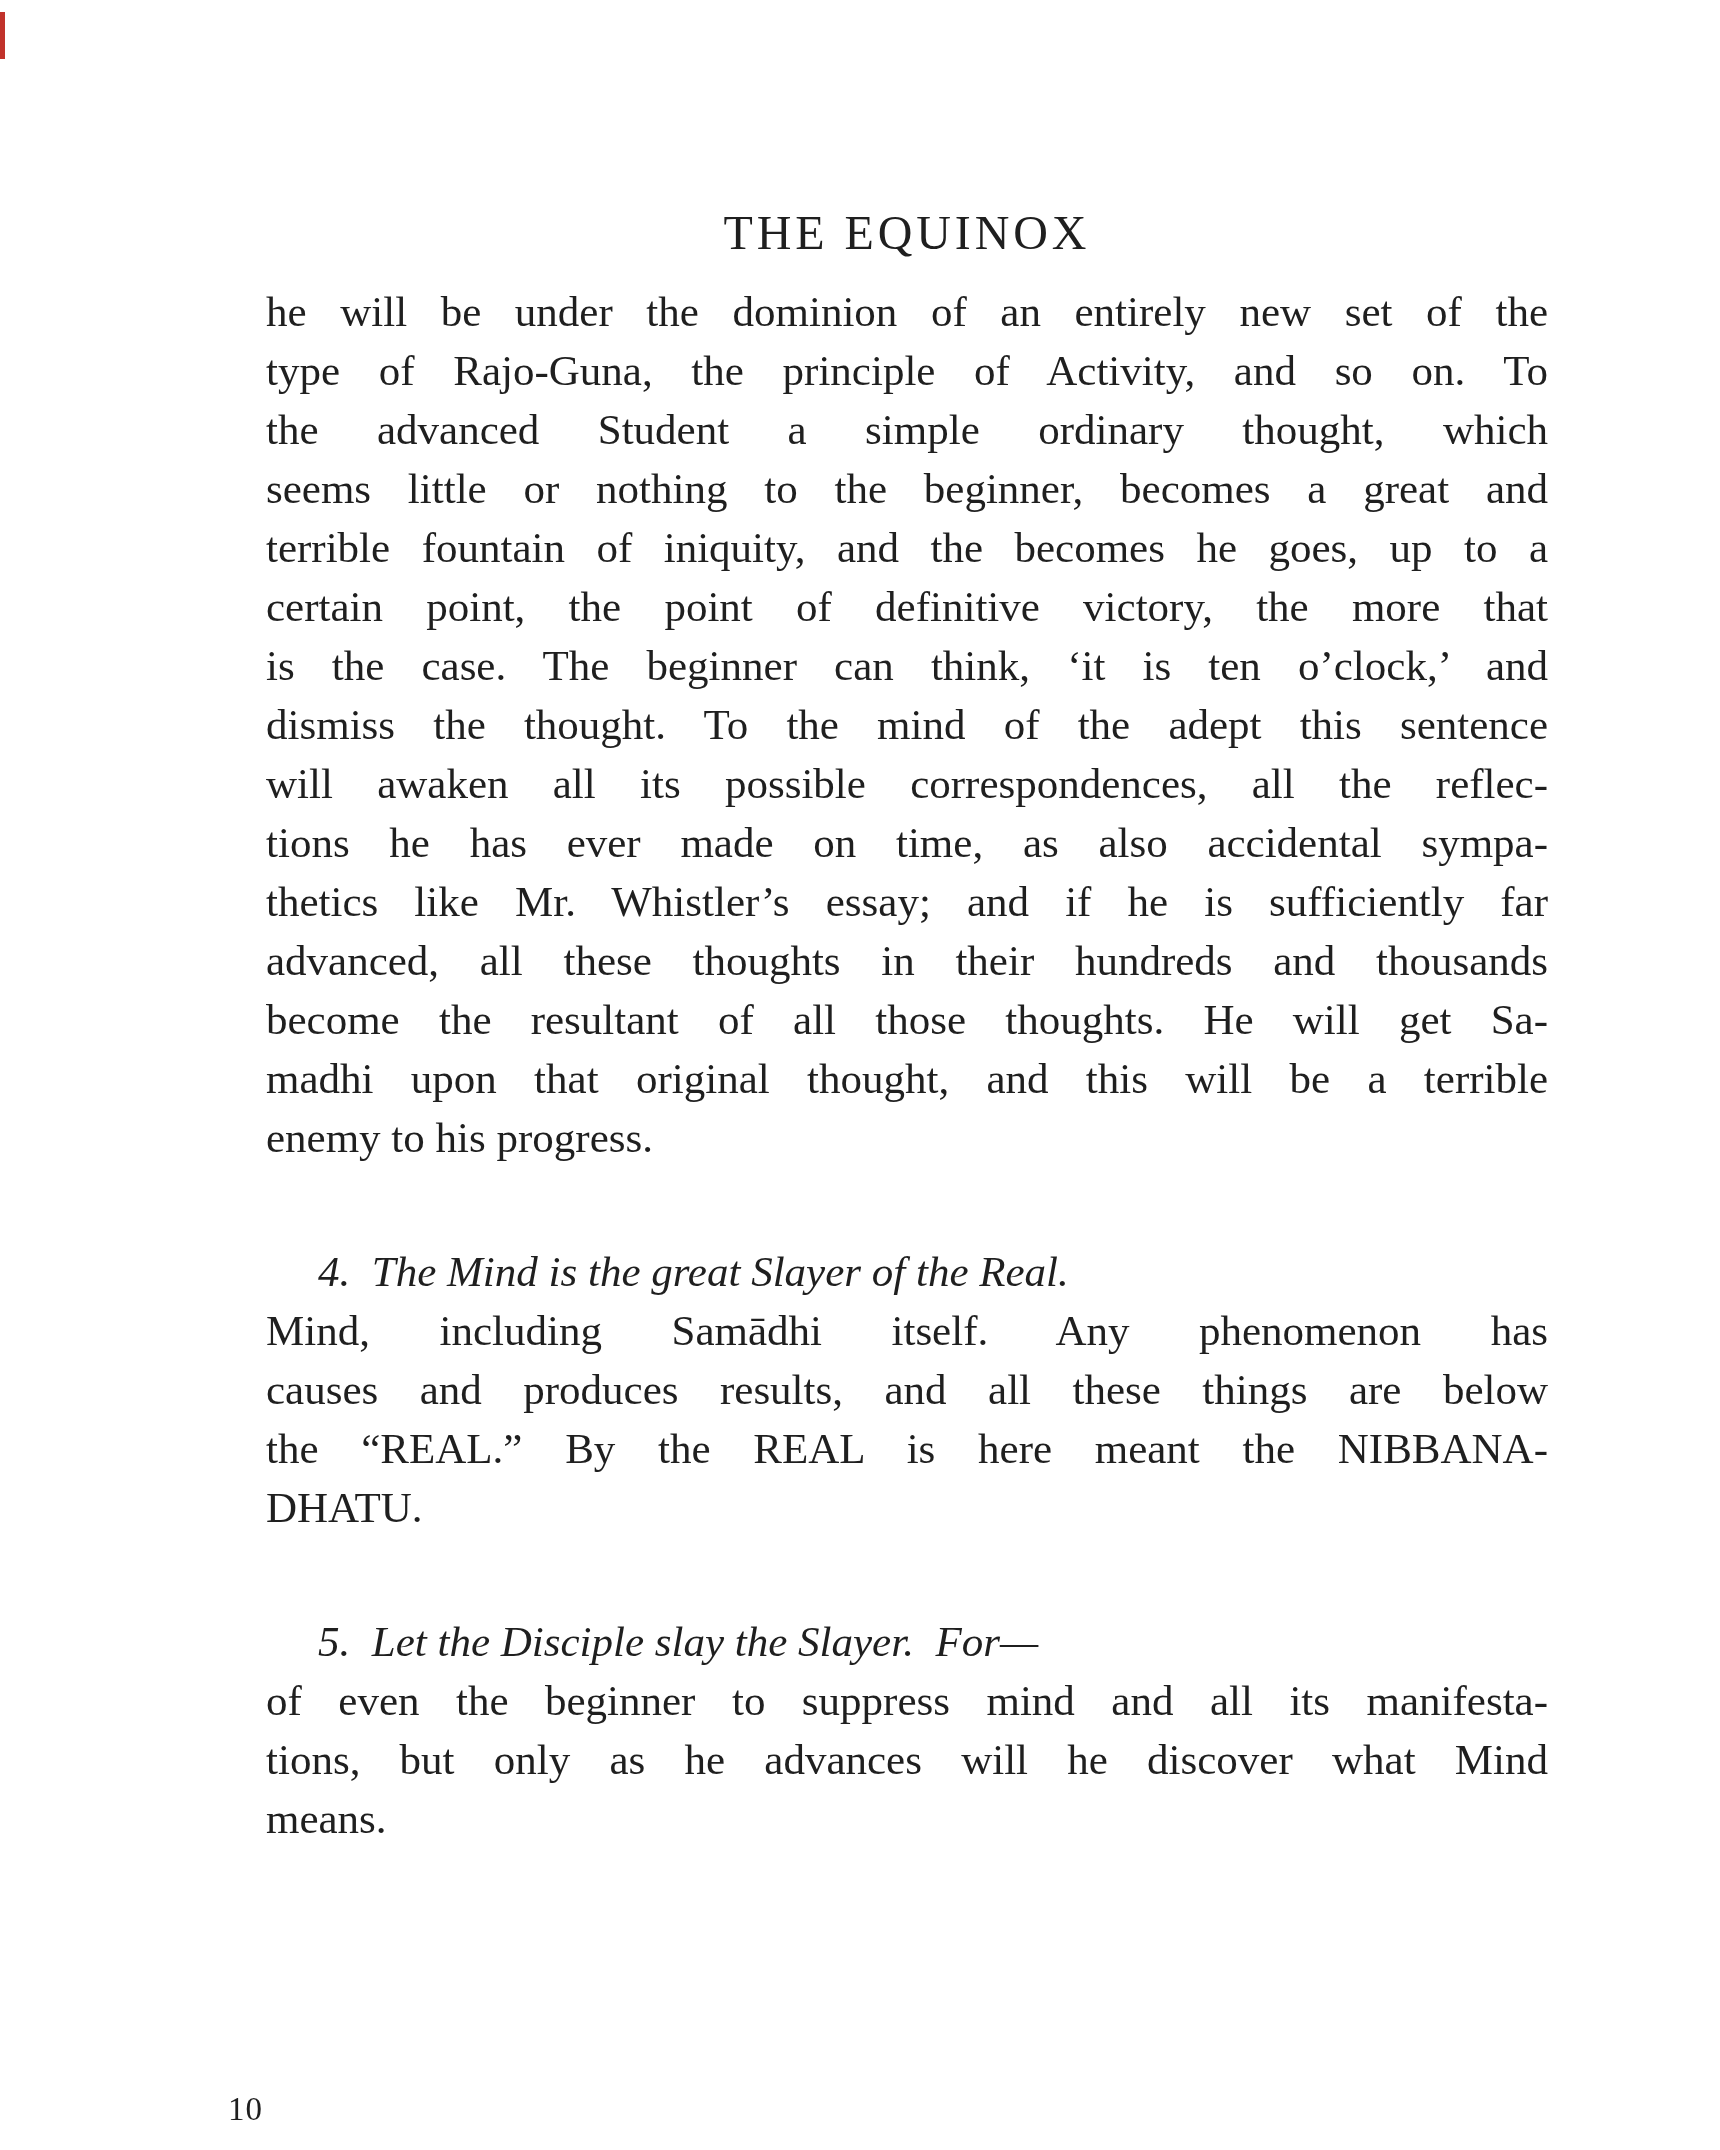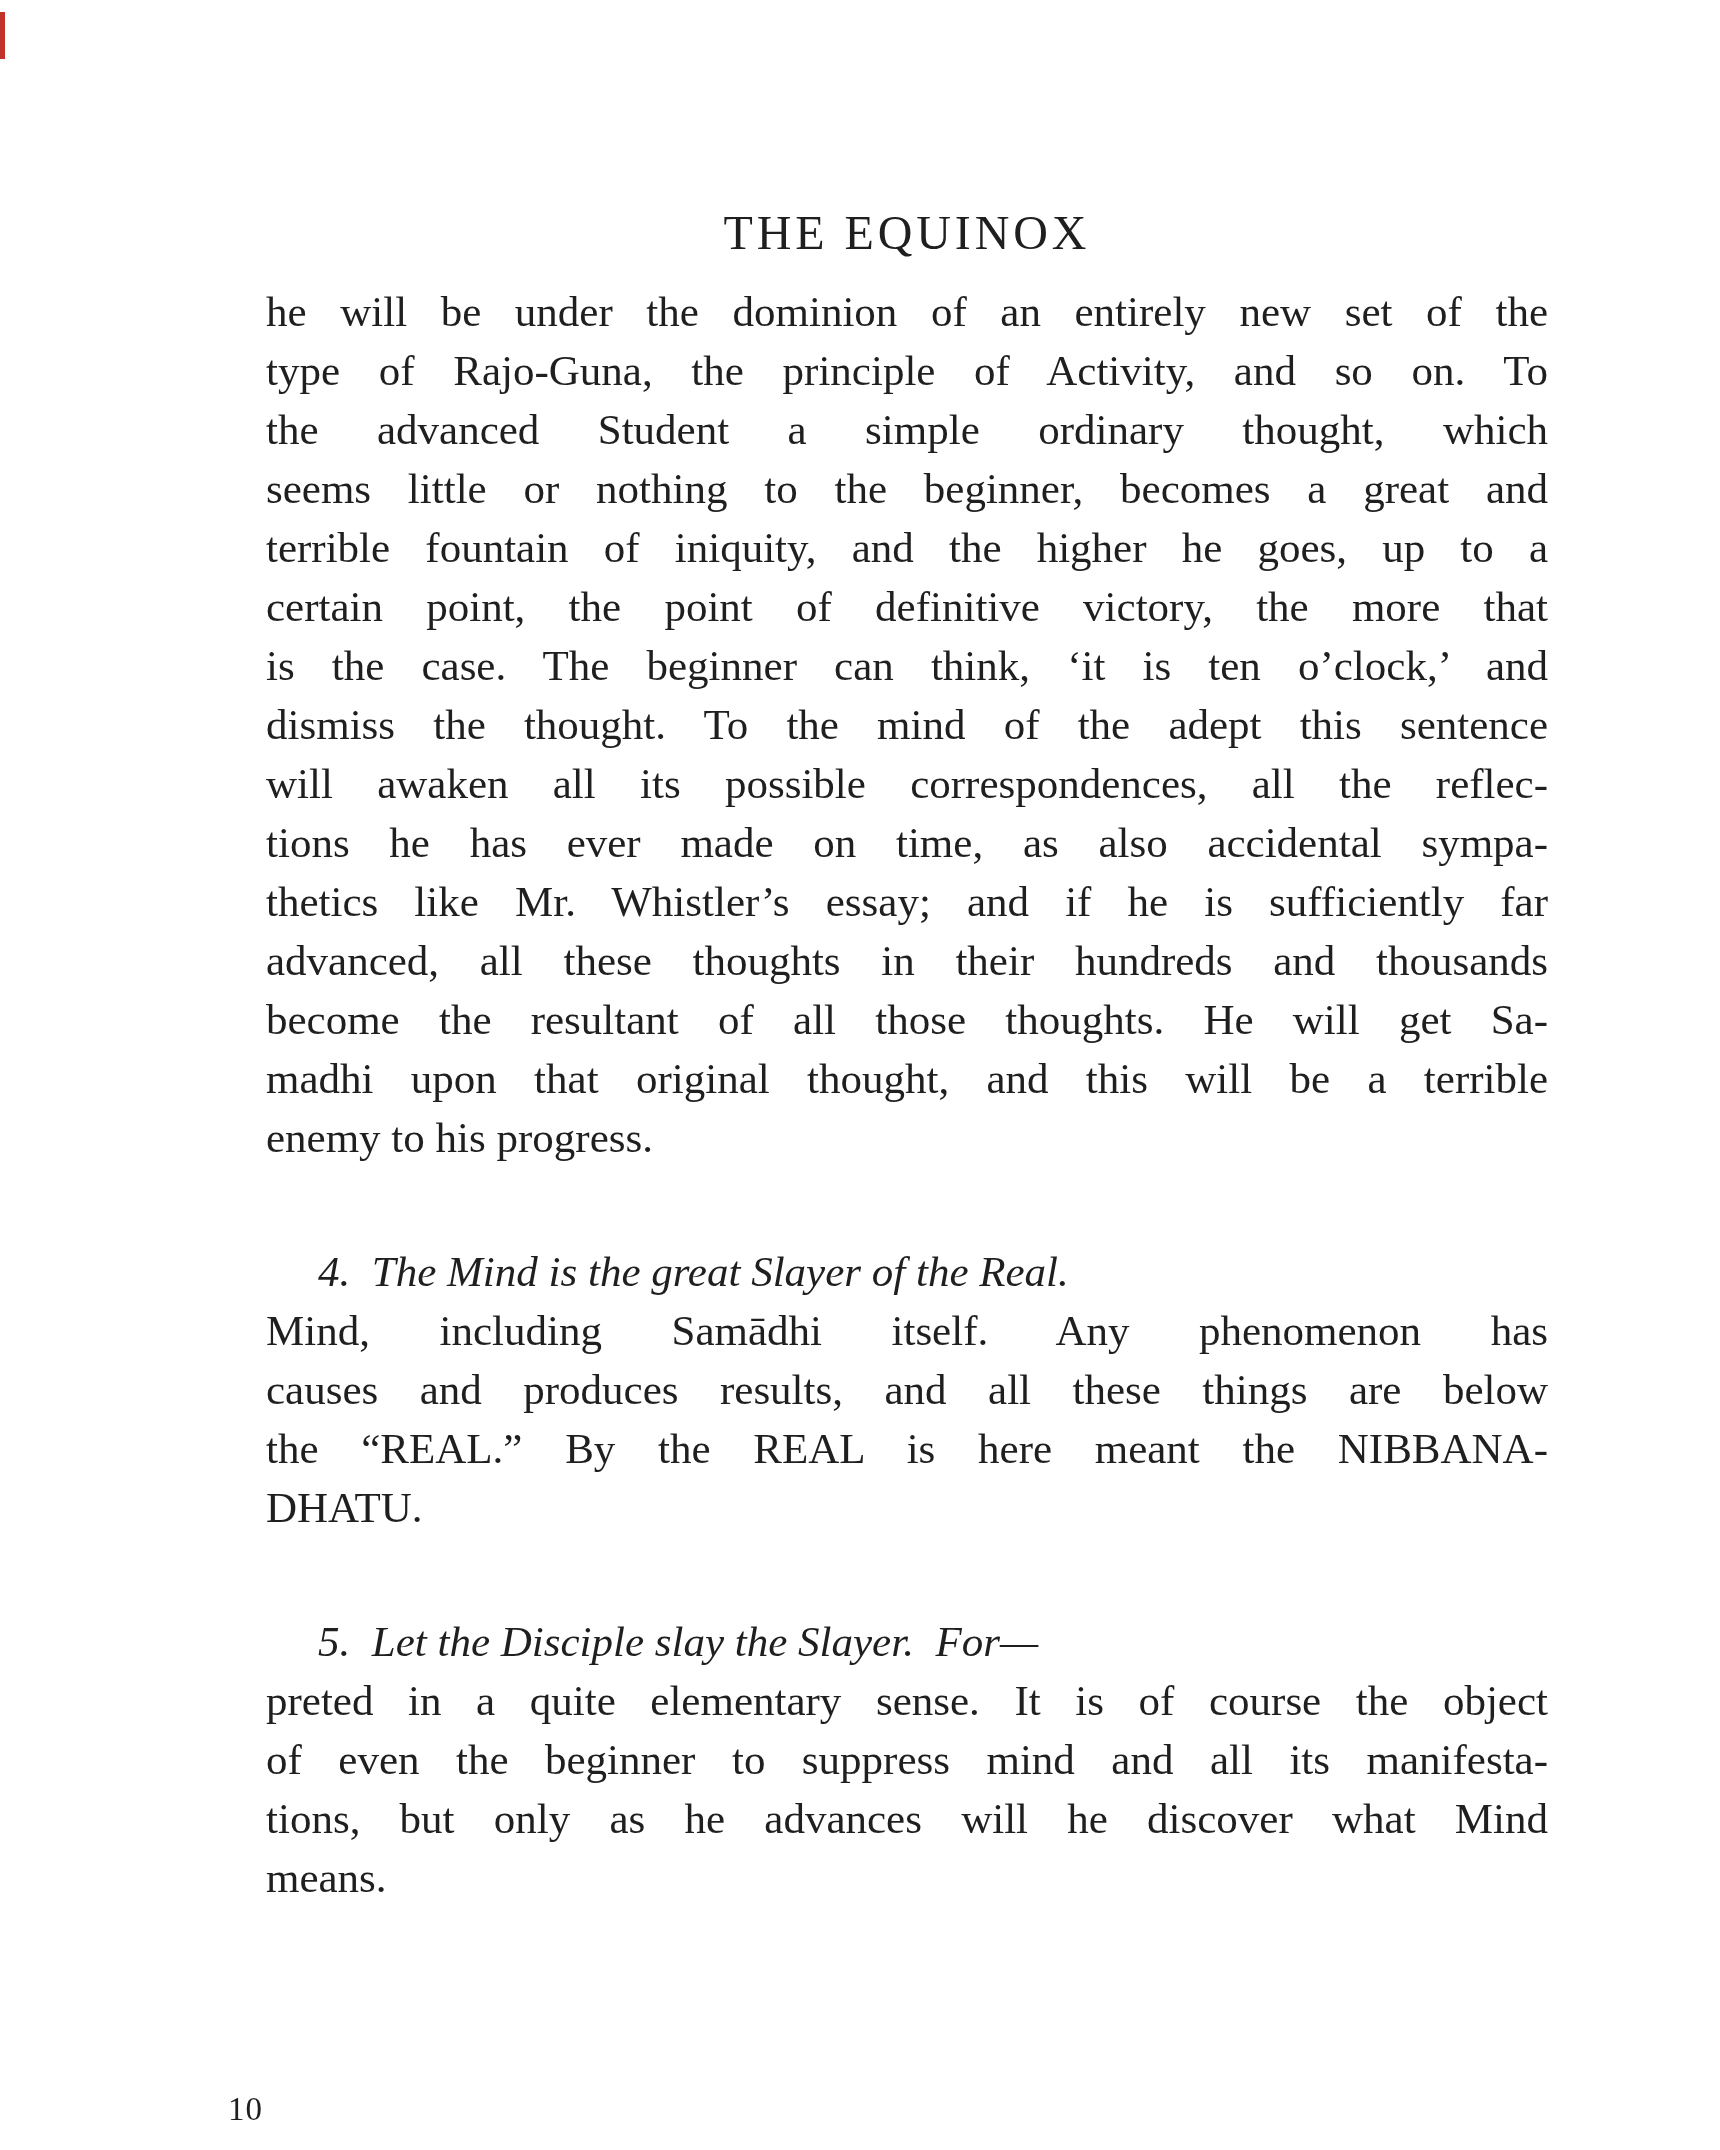--- a/index.html
+++ b/index.html
@@ -81,21 +81,21 @@
 
 <main class="page">
 
   <h1 class="title">THE EQUINOX</h1>
 
   <div class="para">
     <div class="line j">he will be under the dominion of an entirely new set of the</div>
     <div class="line j">type of Rajo-Guna, the principle of Activity, and so on. To</div>
     <div class="line j">the advanced Student a simple ordinary thought, which</div>
     <div class="line j">seems little or nothing to the beginner, becomes a great and</div>
-    <div class="line j">terrible fountain of iniquity, and the higher he goes, up to a</div>
+    <div class="line j">terrible fountain of iniquity, and the becomes he goes, up to a</div>
     <div class="line j">certain point, the point of definitive victory, the more that</div>
     <div class="line j">is the case. The beginner can think, ‘it is ten o’clock,’ and</div>
     <div class="line j">dismiss the thought. To the mind of the adept this sentence</div>
     <div class="line j">will awaken all its possible correspondences, all the reflec-</div>
     <div class="line j">tions he has ever made on time, as also accidental sympa-</div>
     <div class="line j">thetics like Mr. Whistler’s essay; and if he is sufficiently far</div>
     <div class="line j">advanced, all these thoughts in their hundreds and thousands</div>
     <div class="line j">become the resultant of all those thoughts. He will get Sa-</div>
     <div class="line j">madhi upon that original thought, and this will be a terrible</div>
     <div class="line last">enemy to his progress.</div>
@@ -104,21 +104,20 @@
   <div class="section">
     <div class="line heading">4.  The Mind is the great Slayer of the Real.</div>
     <div class="line j">Mind, including Samādhi itself. Any phenomenon has</div>
     <div class="line j">causes and produces results, and all these things are below</div>
     <div class="line j">the “REAL.” By the REAL is here meant the NIBBANA-</div>
     <div class="line last">DHATU.</div>
   </div>
 
   <div class="section">
     <div class="line heading">5.  Let the Disciple slay the Slayer.  For—</div>
-    <div class="line j">preted in a quite elementary sense. It is of course the object</div>
     <div class="line j">of even the beginner to suppress mind and all its manifesta-</div>
     <div class="line j">tions, but only as he advances will he discover what Mind</div>
     <div class="line last">means.</div>
   </div>
 
 </main>
 
 <div class="page-number">10</div>
 
 

